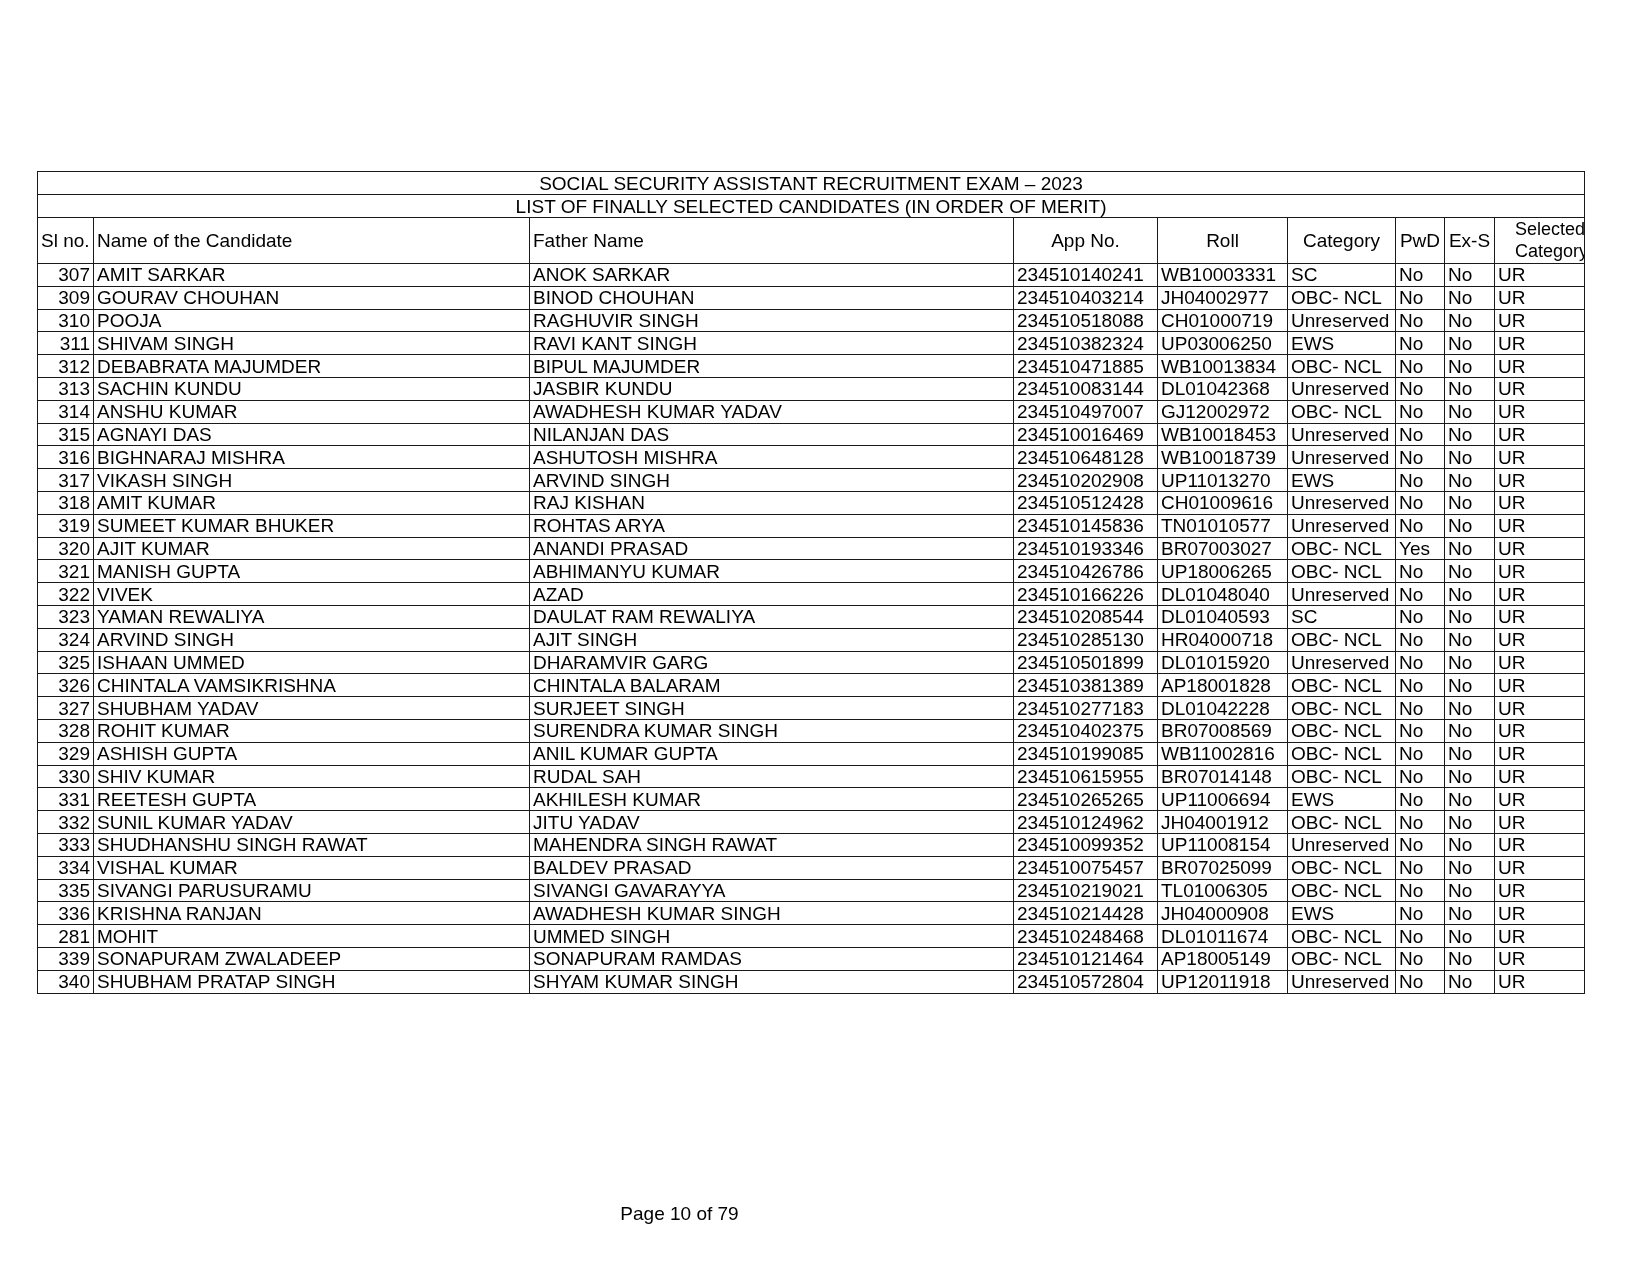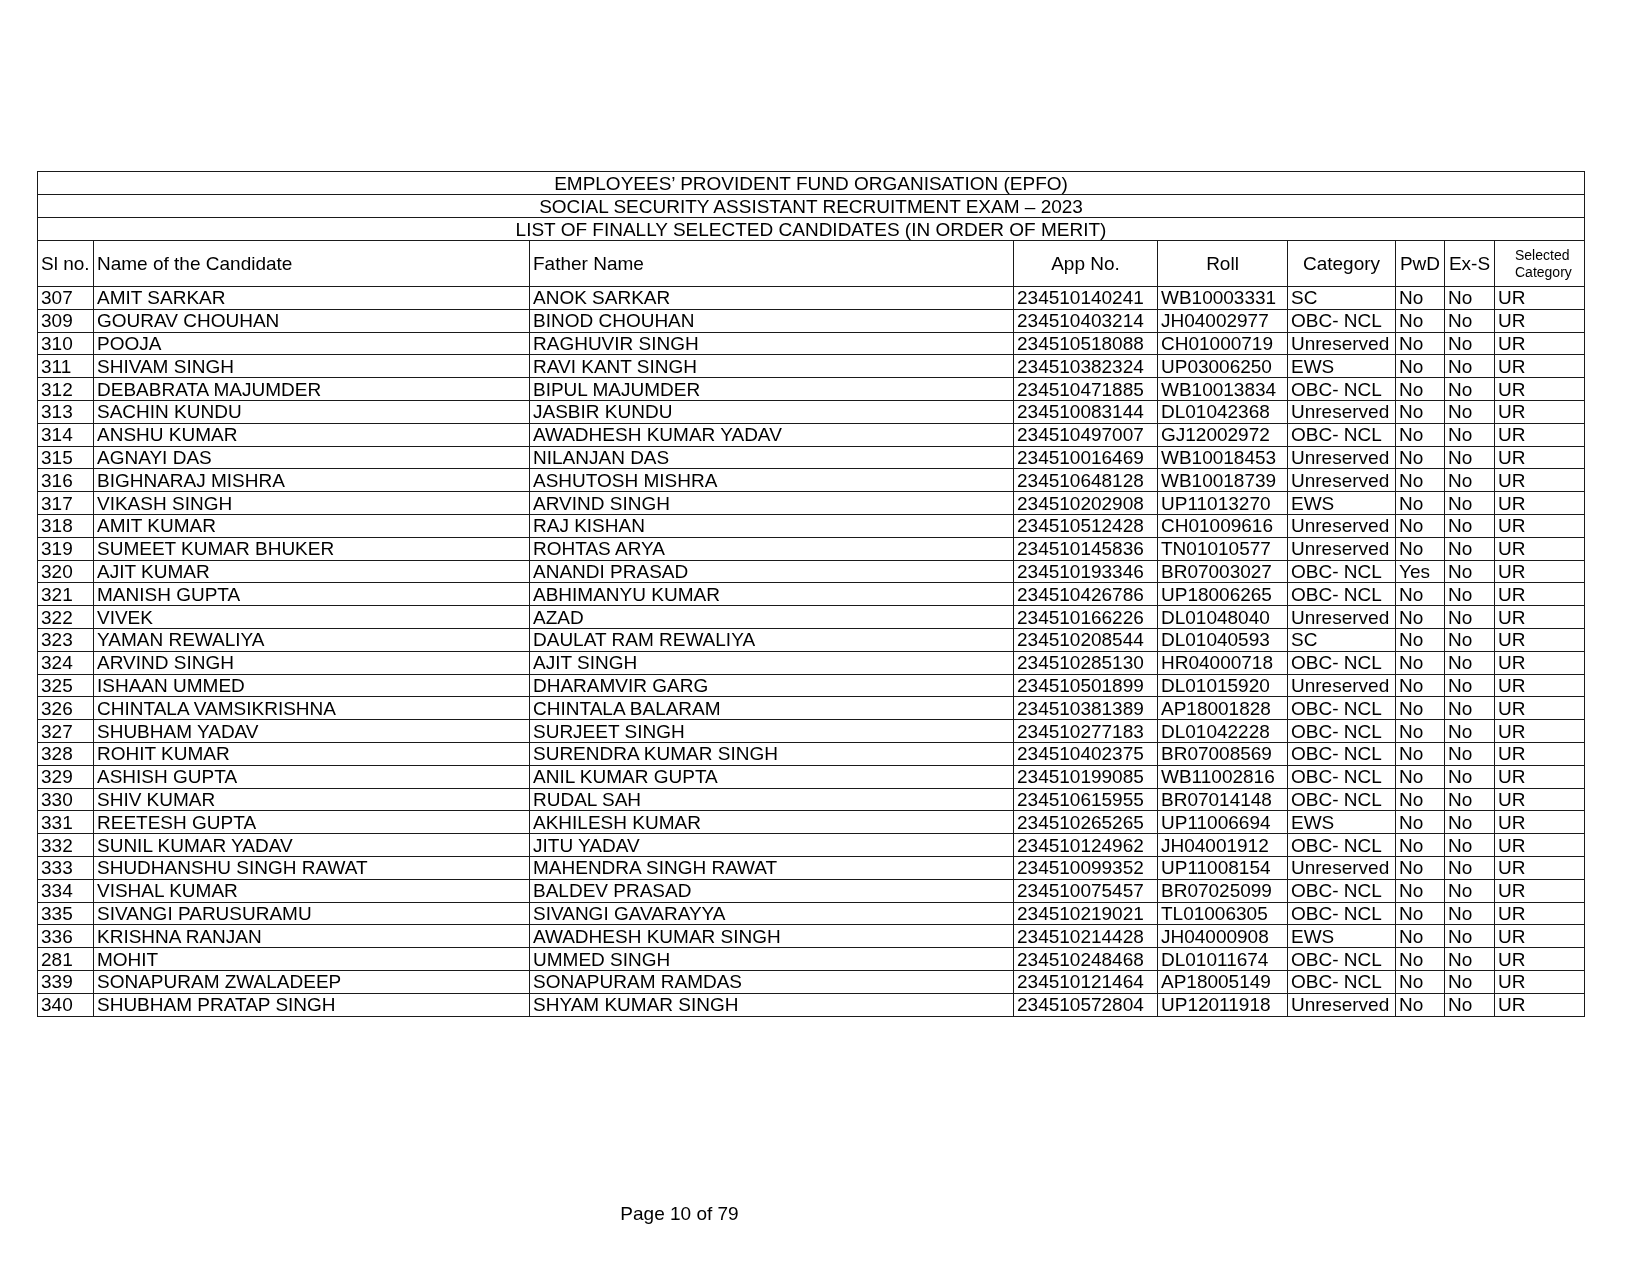--- a/index.html
+++ b/index.html
@@ -20,22 +20,22 @@
       padding: 0 3px;
       white-space: nowrap;
       overflow: hidden;
       font-weight: normal;
     }
     .title-row td { height: 22px; text-align: center; }
     .head-row th { height: 45px; }
     .data-row td { height: 21.8px; }
     .al { text-align: left; }
     .ac { text-align: center; }
-    .sel-head { line-height: 1.2; font-size: 14px; padding: 0 20px !important; }
-    .num { text-align: left; }
+    .sel-head { line-height: 1.2; font-size: 18px; padding: 0 20px !important; }
+    .num { text-align: right; }
     #footer {
       position: absolute; left: 0; width: 1359px; top: 1203px;
       text-align: center; font-size: 19px;
     }
   </style>
 </head>
 <body>
 
 <table id="merit-table">
   <colgroup>
@@ -43,23 +43,20 @@
     <col style="width:436px">
     <col style="width:484px">
     <col style="width:144px">
     <col style="width:130px">
     <col style="width:108px">
     <col style="width:49px">
     <col style="width:50px">
     <col style="width:90px">
   </colgroup>
   <tbody id="tbody">
-    <tr class="title-row">
-      <td colspan="9">EMPLOYEES’ PROVIDENT FUND ORGANISATION (EPFO)</td>
-    </tr>
     <tr class="title-row">
       <td colspan="9">SOCIAL SECURITY ASSISTANT RECRUITMENT EXAM – 2023</td>
     </tr>
     <tr class="title-row">
       <td colspan="9">LIST OF FINALLY SELECTED CANDIDATES (IN ORDER OF MERIT)</td>
     </tr>
     <tr class="head-row">
       <th class="al">Sl no.</th>
       <th class="al">Name of the Candidate</th>
       <th class="al">Father Name</th>

